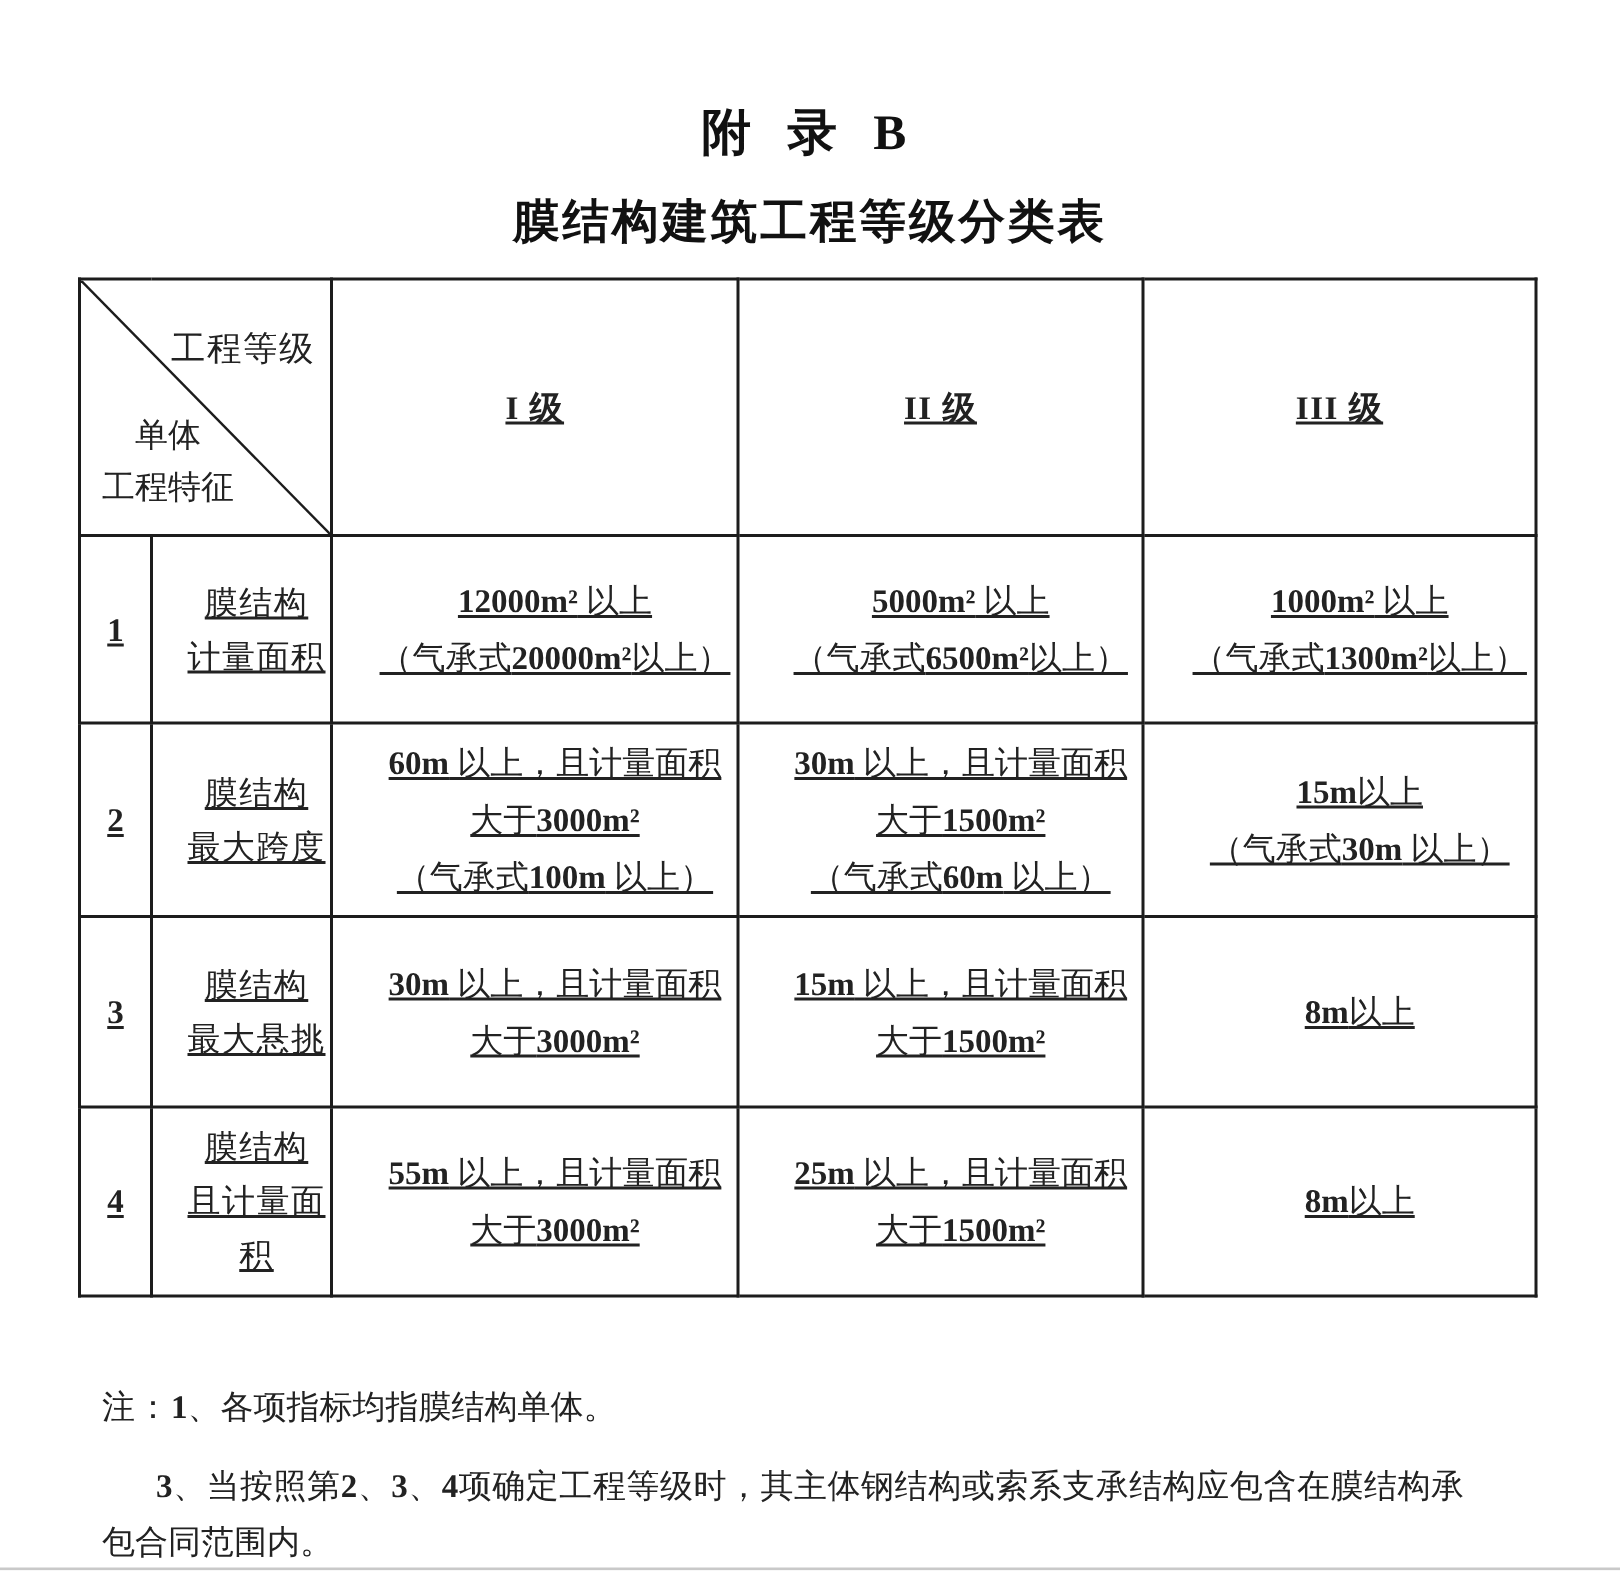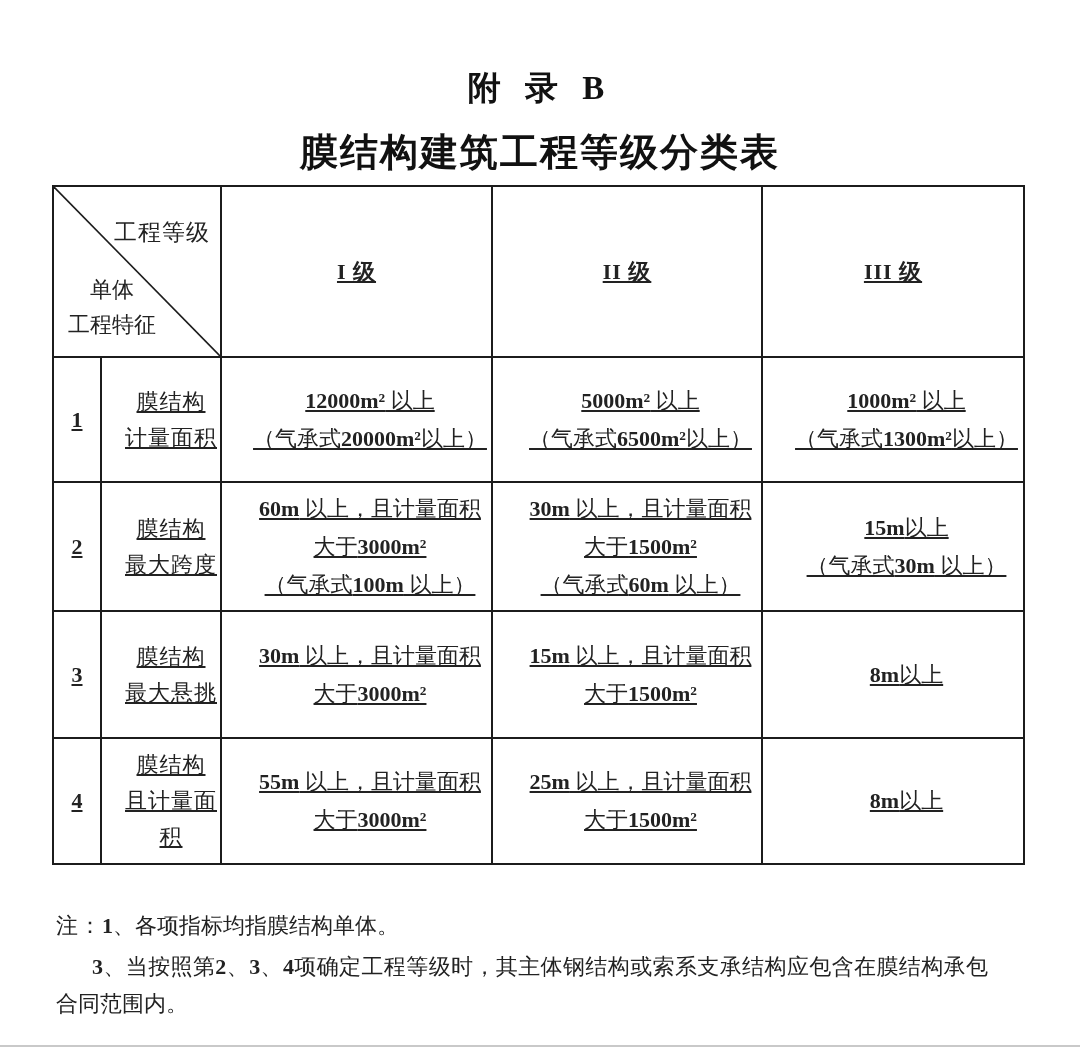--- a/index.html
+++ b/index.html
@@ -6,21 +6,21 @@
   .page {
     position:relative; width:1080px; height:1047px;
     background:#ffffff; overflow:hidden;
     font-family:"Liberation Serif","DejaVu Serif",serif;
     color:#1d1d1d;
   }
 
   
   .doc-header { position:absolute; top:50px; left:0; width:1080px; text-align:center; }
   .doc-title   { margin:16px; font-size:33px; font-weight:bold; letter-spacing:8px; color:#111; }
-  .doc-subtitle{ margin:3px 0 0 0; font-size:38px; font-weight:bold; letter-spacing:2px; color:#111; }
+  .doc-subtitle{ margin:3px 0 0 0; font-size:31px; font-weight:bold; letter-spacing:2px; color:#111; }
 
   
   table.grade-table {
     position:absolute; left:52px; top:185px; width:971px;
     border-collapse:collapse; table-layout:fixed;
   }
   table.grade-table td {
     border:2px solid #1c1c1c;
     text-align:center; vertical-align:middle;
     font-size:22px; padding:0; color:#222;text-decoration:underline;
@@ -46,21 +46,21 @@
   .feature-line { line-height:36px; letter-spacing:1px;margin-left:20px; }
   .cell-line    { line-height:38px;padding-left:27px; }
   .cell-line b, .note-item b, .note-line b { font-weight:bold; }
 
   
   .notes {
     position:absolute; left:52px; top:903px; width:940px;
     font-size:22px; line-height:37px; color:#222;
     text-align:justify;
   }
-  .note-line { margin:4px; }
+  .note-line { margin:16px; }
   .note-line.indent { text-indent:36px; }
   .note-label { letter-spacing:1px; }
 
   
   .bottom-line {
     position:absolute; left:0; bottom:0; width:1080px; height:2px;
     background:#c9c9c9;
   }
 </style>
 </head>

